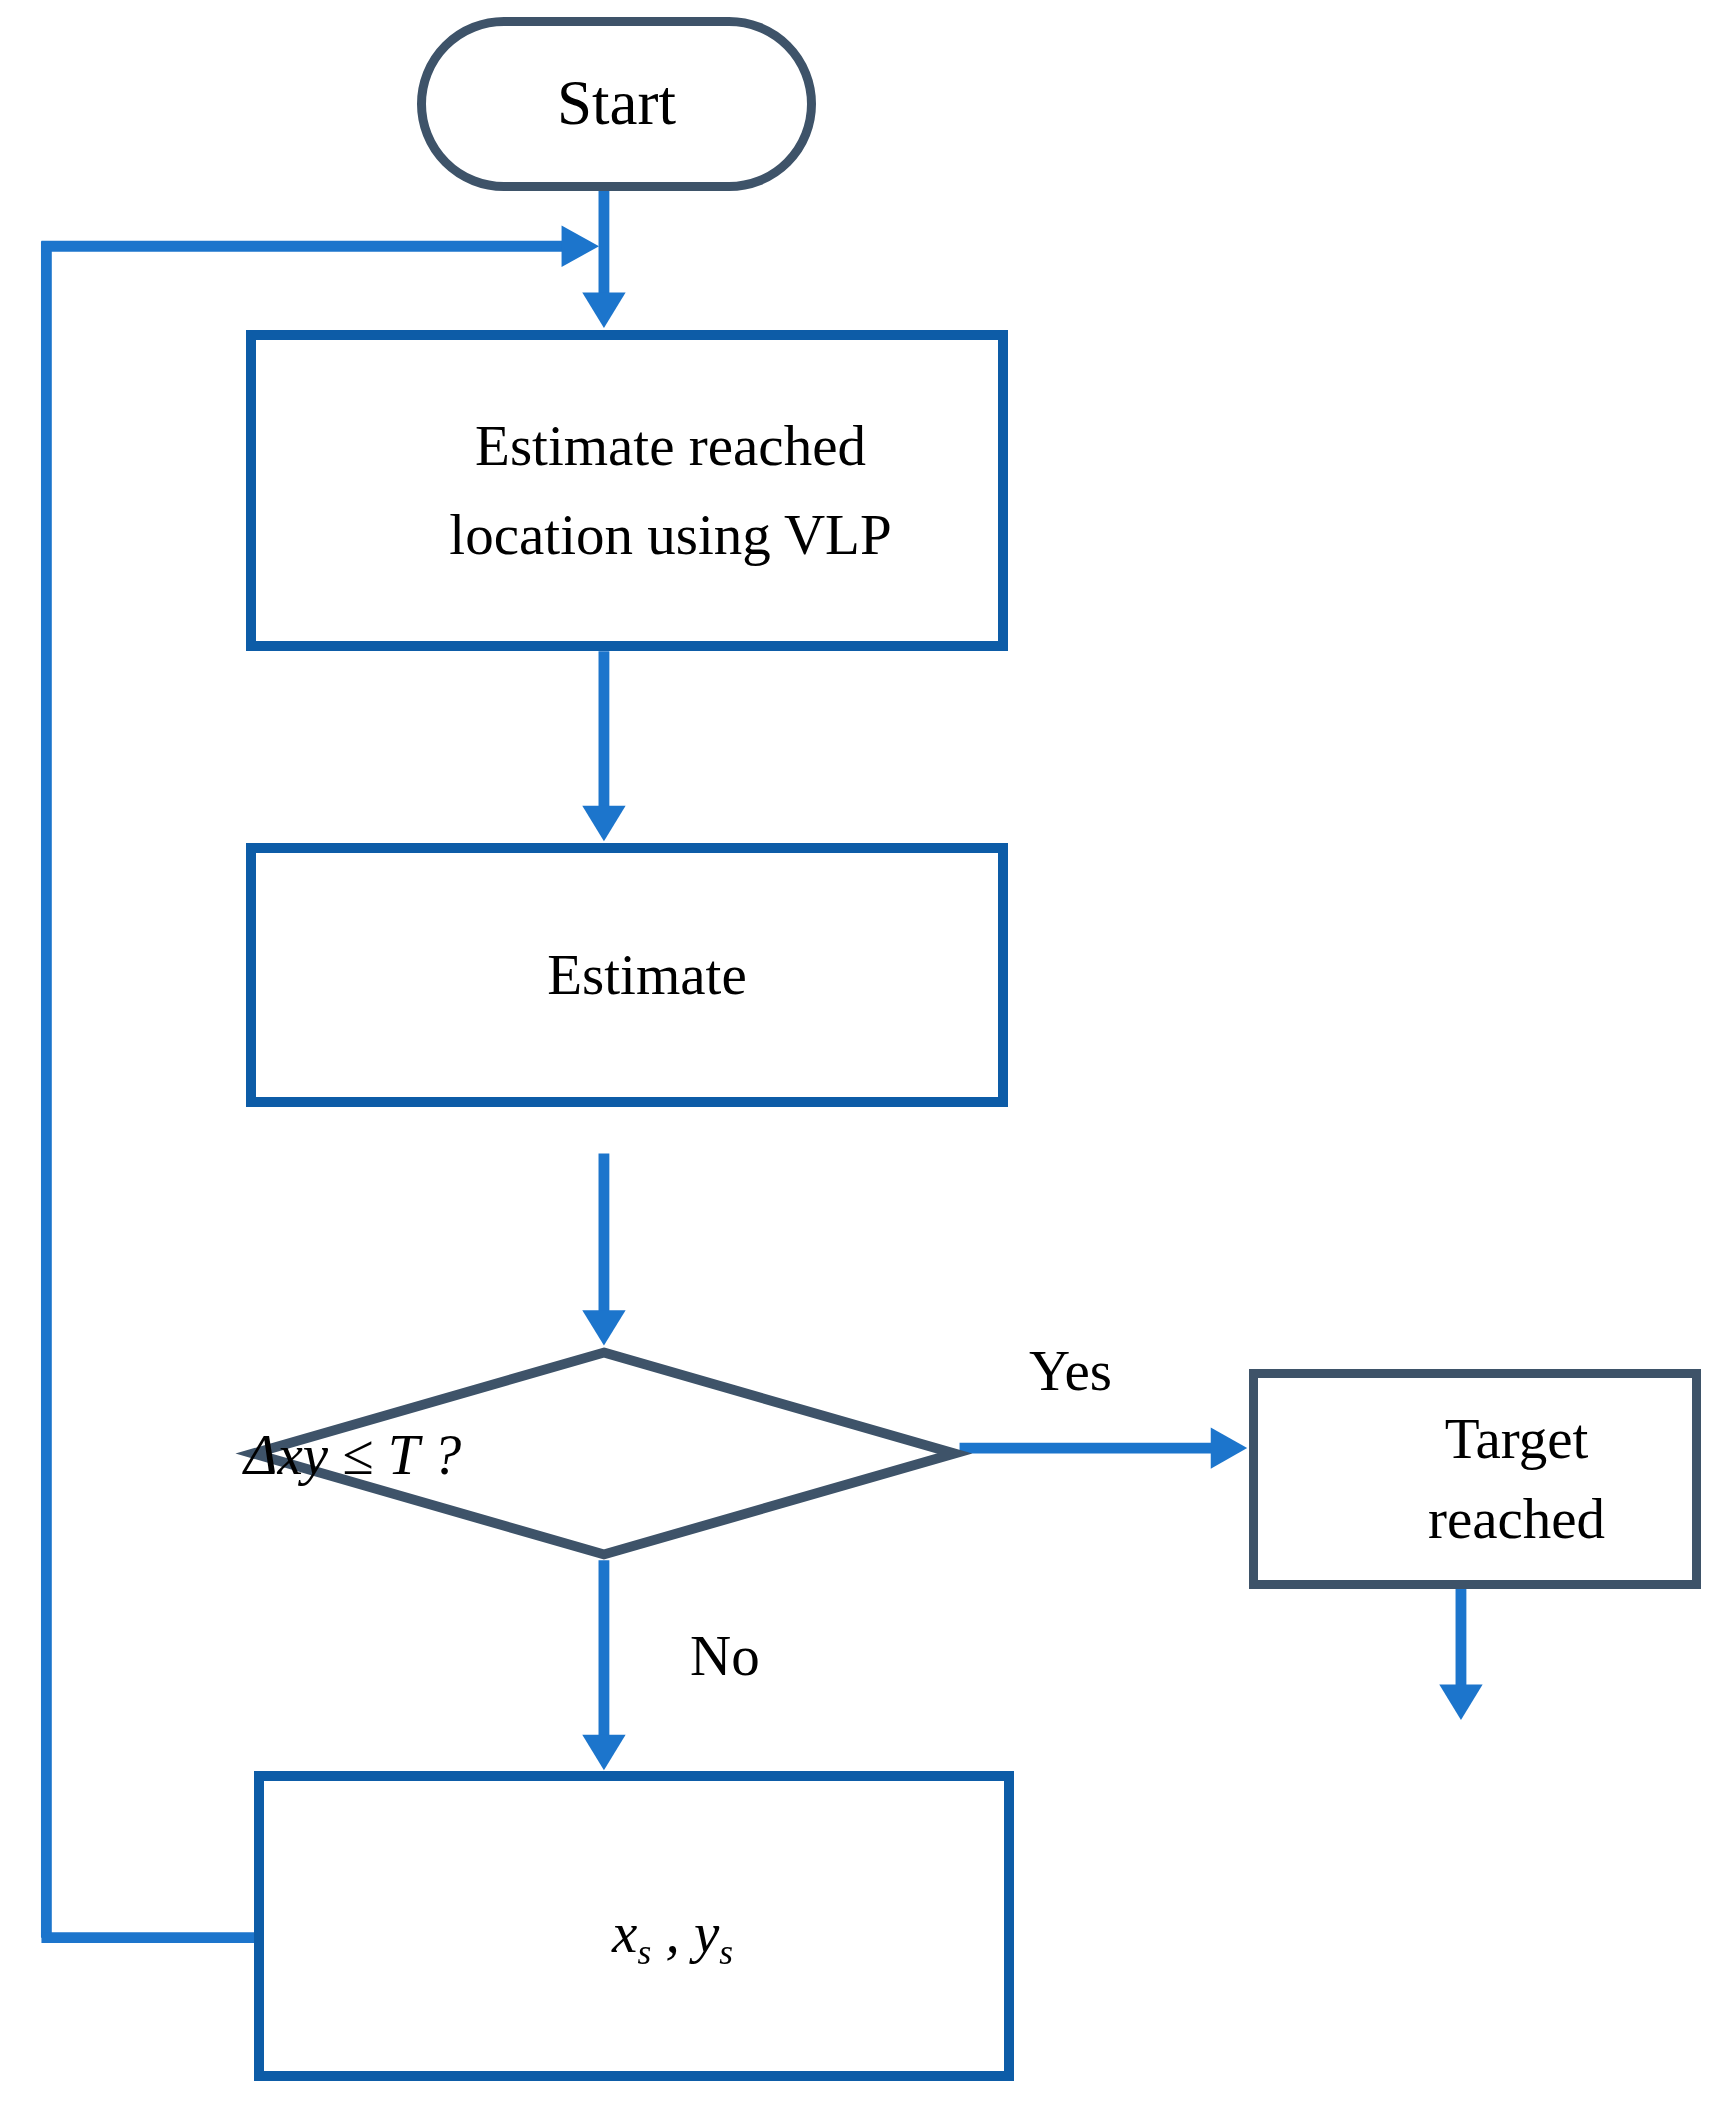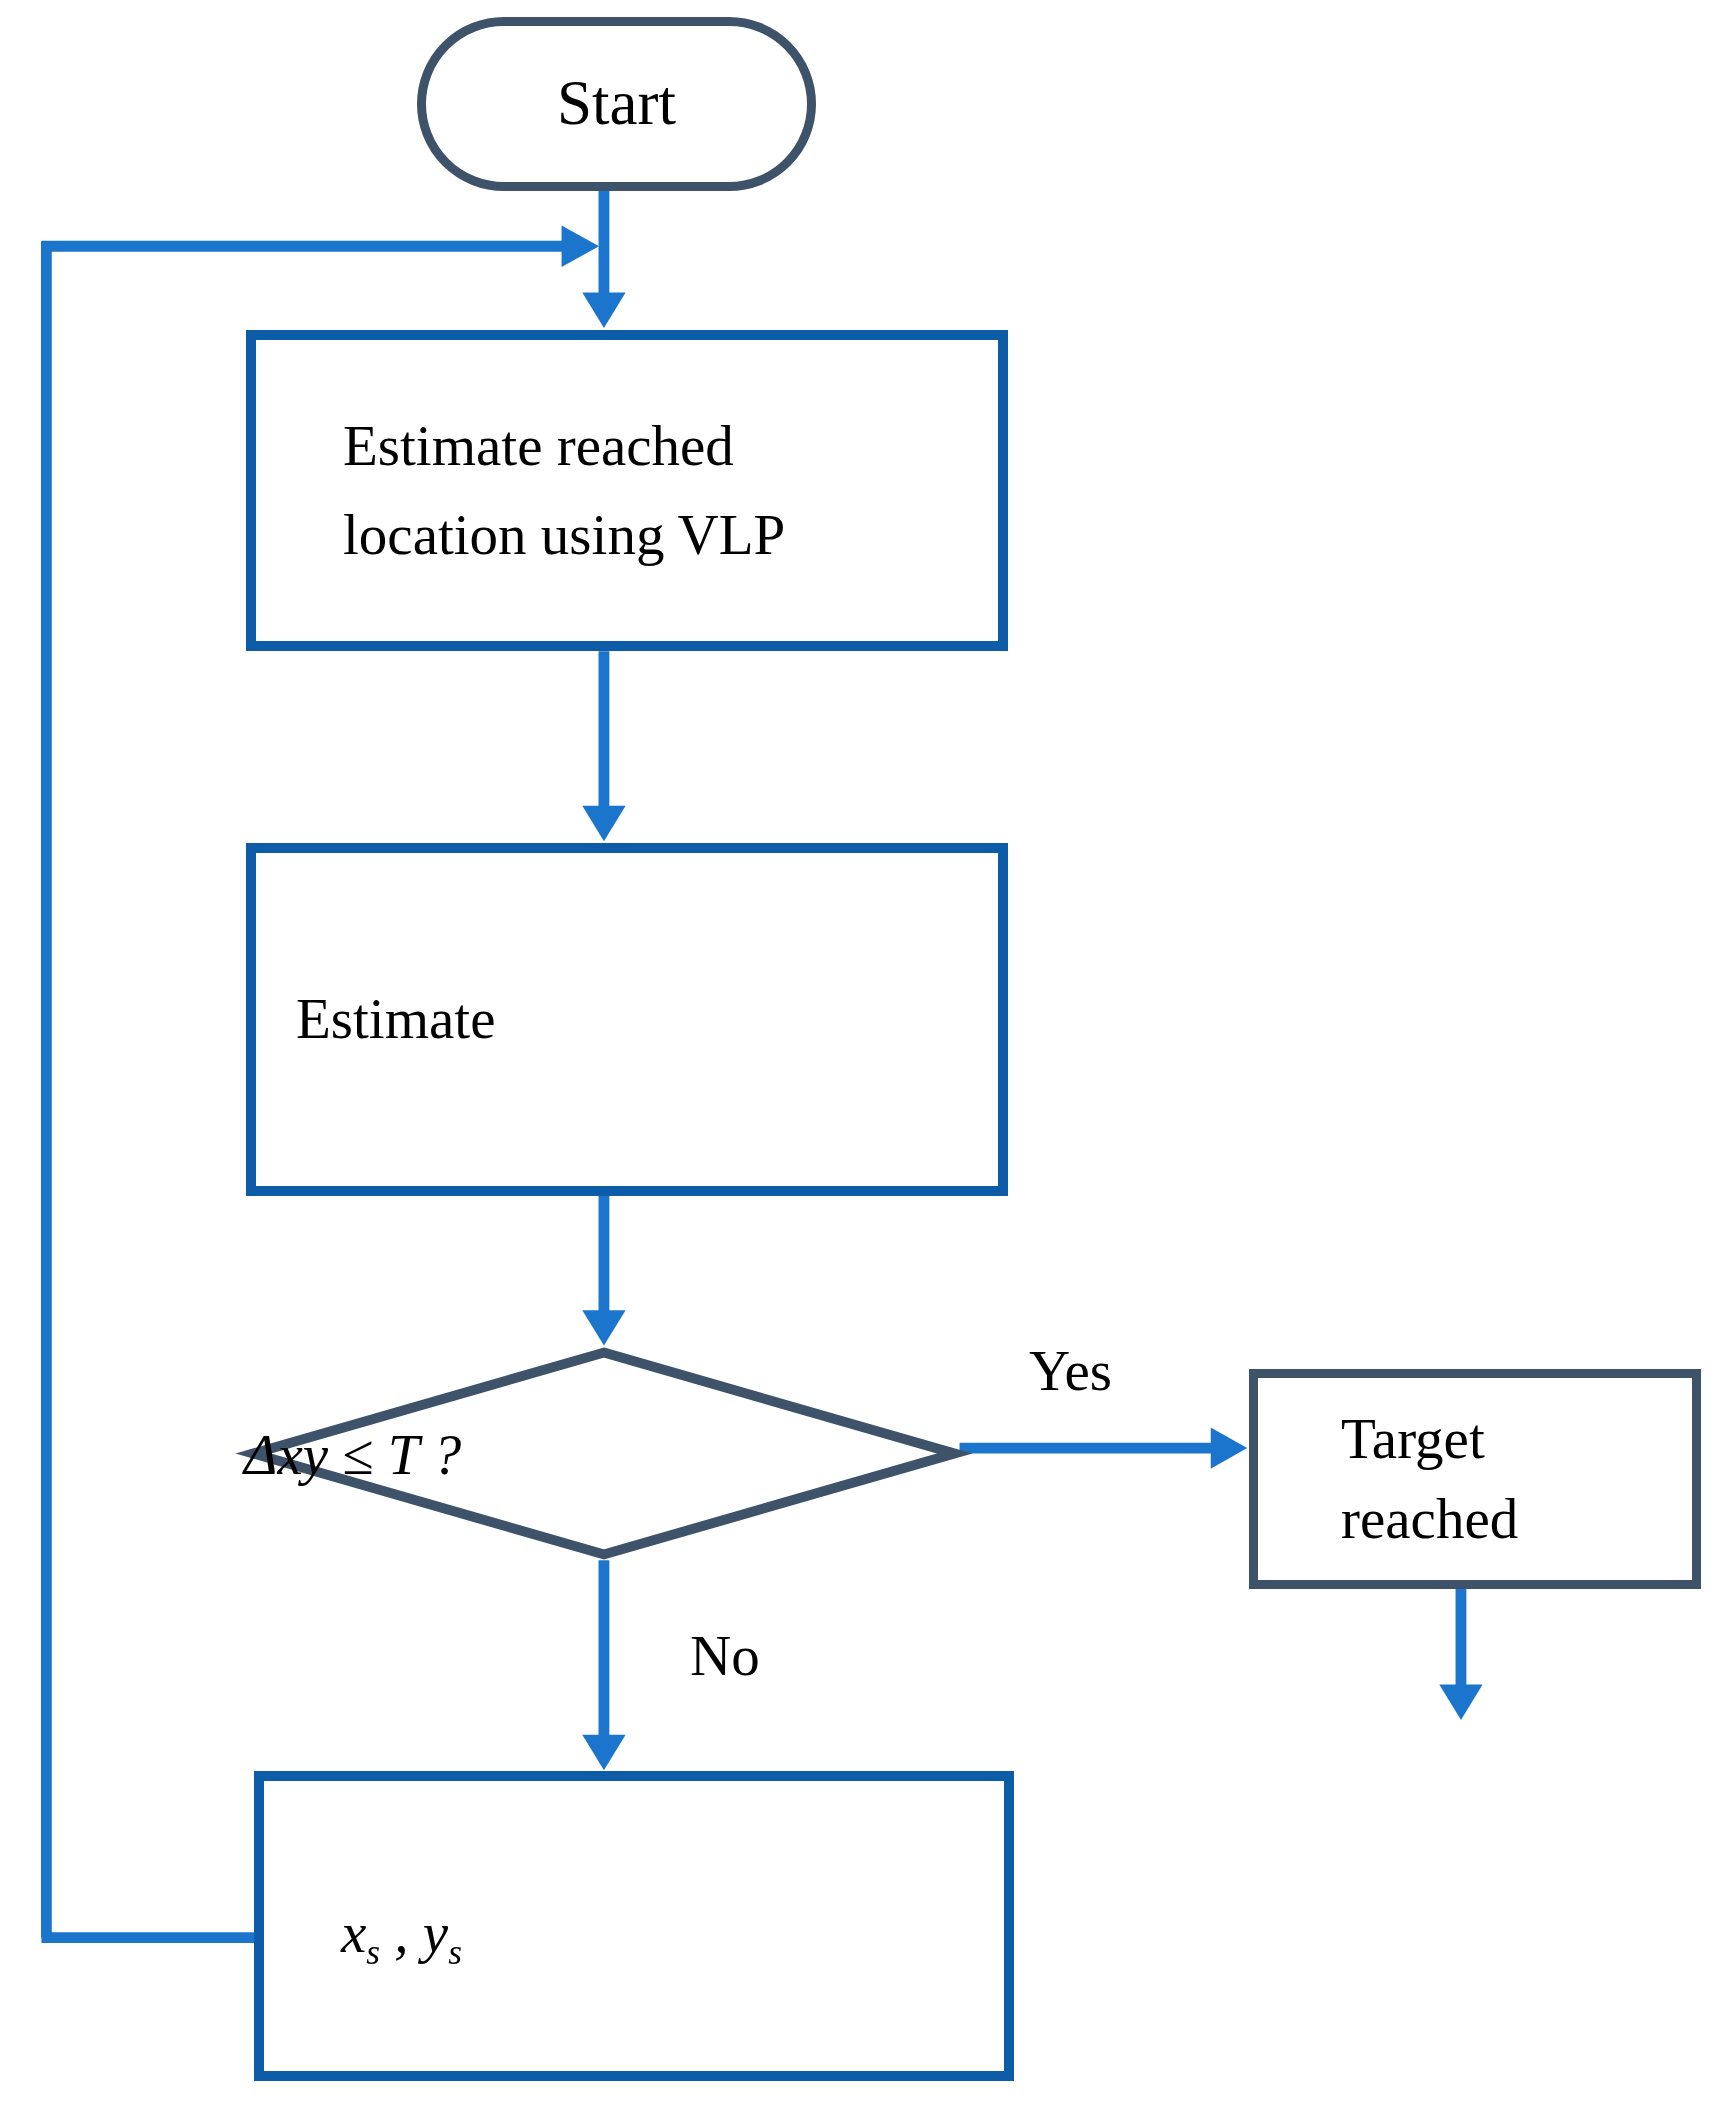--- a/index.html
+++ b/index.html
@@ -44,20 +44,21 @@
     stroke-width: 10;
     stroke-linejoin: miter;
   }
   .node {
     position: absolute;
     box-sizing: border-box;
     background: #ffffff;
     display: flex;
     flex-direction: column;
     justify-content: center;
+    text-align: center;
   }
   .terminator {
     border: 9.9px solid var(--terminal-border);
     border-radius: 89px;
     align-items: center;
     font-size: 63px;
   }
   .process {
     border: 10.8px solid var(--process-border);
     font-size: 57px;
@@ -133,21 +134,21 @@
 
   <div class="node terminator" style="left:417px; top:16.7px; width:399px; height:174px;">
     <span>Start</span>
   </div>
 
   <div class="node process" style="left:246px; top:330px; width:762px; height:321px; padding-left:87px;">
     <span>Estimate reached</span>
     <span>location using VLP</span>
   </div>
 
-  <div class="node process" style="left:246px; top:843px; width:762px; height:353px; padding-left:40px;">
+  <div class="node process" style="left:246px; top:843px; width:762px; height:264px; padding-left:40px;">
     <span>Estimate</span>
   </div>
 
   <div class="diamond-label-wrap" style="left:244px; top:1348px; width:715px; height:212px;">
     <span>Δxy ≤ T ?</span>
   </div>
 
   <div class="edge-label" style="left:1029px; top:1338px;">Yes</div>
 
   <div class="edge-label" style="left:690px; top:1623px;">No</div>

